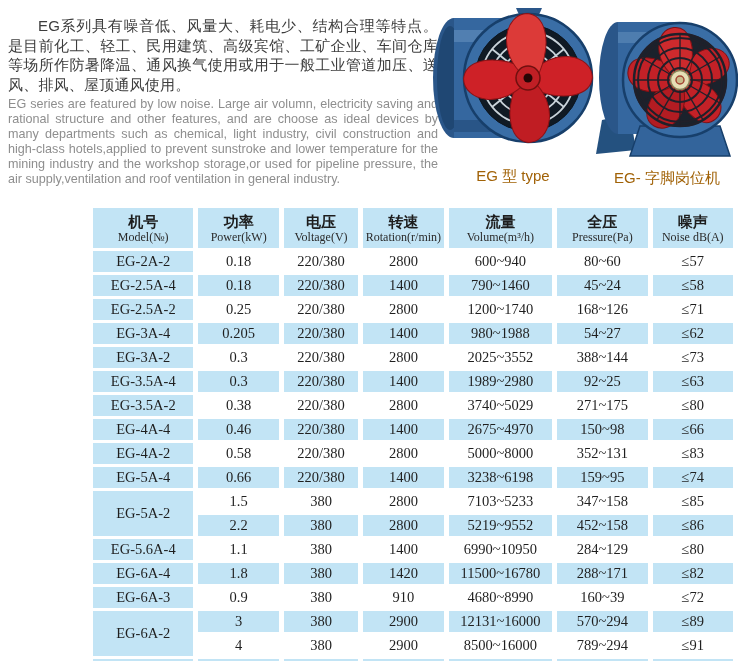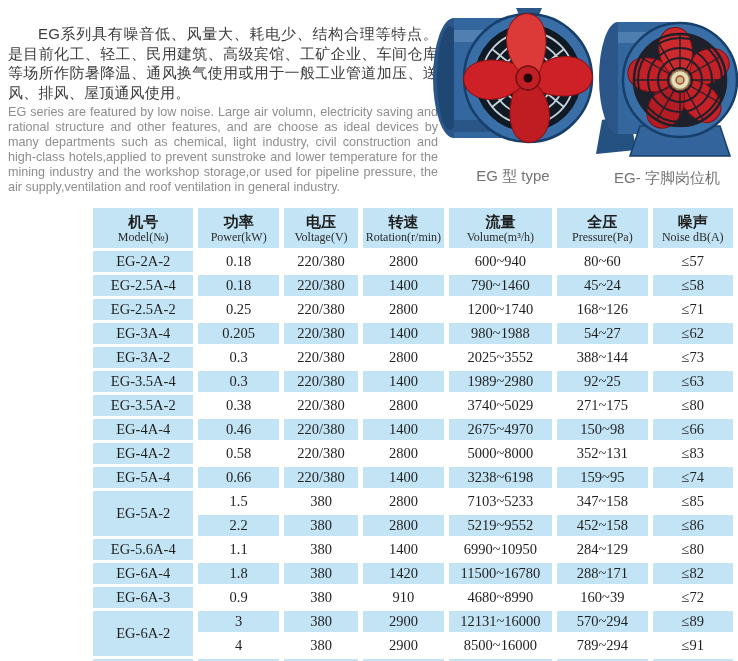--- a/index.html
+++ b/index.html
@@ -1,34 +1,34 @@
 <!DOCTYPE html>
 <html><head>
 <meta charset="utf-8">
 <style>
   html,body{margin:0;padding:0;overflow:hidden;}
   body{
     width:738px;height:661px;position:relative;background:#ffffff;
     font-family:"Liberation Sans",sans-serif;
   }
   
-  .intro{position:absolute;left:8px;top:24px;width:430px;}
+  .intro{position:absolute;left:8px;top:16px;width:430px;}
   .intro-cn{
     margin:0;font-size:15px;line-height:19.5px;color:#3d3d3d;
     text-align:justify;text-indent:2em;letter-spacing:0.2px;
   }
   .intro-en{
     margin:3px 0 0 0;font-size:12.6px;line-height:15px;color:#8e8e8e;
     text-align:justify;
   }
   
   .figure{position:absolute;text-align:center;}
   #fig-left{left:430px;top:4px;width:166px;}
   #fig-right{left:596px;top:8px;width:142px;}
-  .figcaption{font-size:15px;color:#737373;margin-top:1px;white-space:nowrap;}
+  .figcaption{font-size:15px;color:#a16207;margin-top:1px;white-space:nowrap;}
   
   .spec-table{
     position:absolute;left:88px;top:205px;width:650px;
     border-collapse:separate;border-spacing:5px 3px;table-layout:fixed;
     font-family:"Liberation Serif",serif;
   }
   .spec-table th,.spec-table td{text-align:center;vertical-align:middle;padding:0;}
   .spec-table thead th{background:#c2e4f5;height:40px;}
   .th-cn{display:block;font-size:15px;font-weight:bold;color:#1d1d1d;line-height:18px;padding-top:1px;}
   .th-en{display:block;font-size:12px;font-weight:normal;color:#2a2a2a;line-height:13px;}

